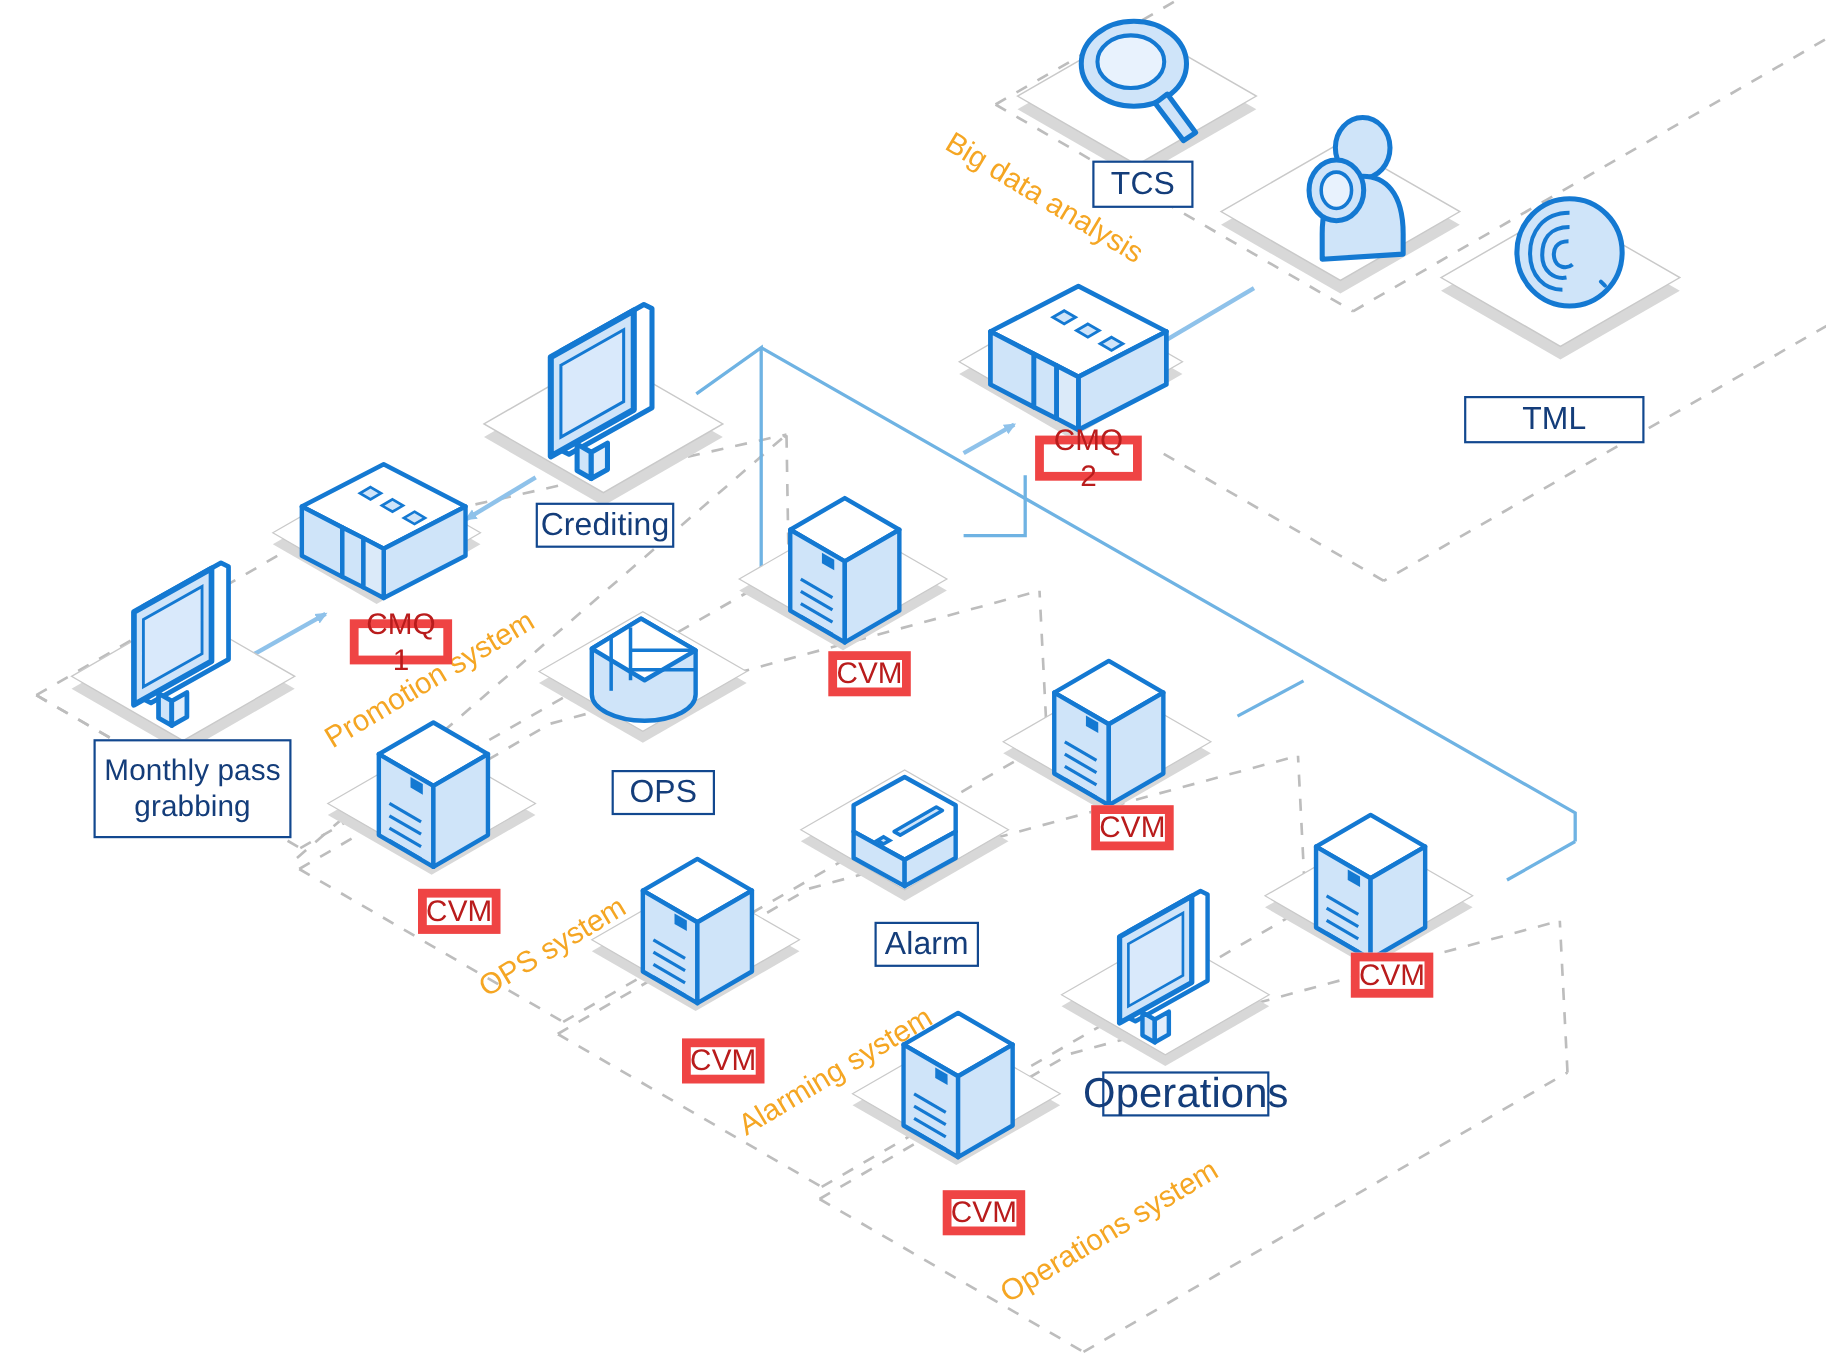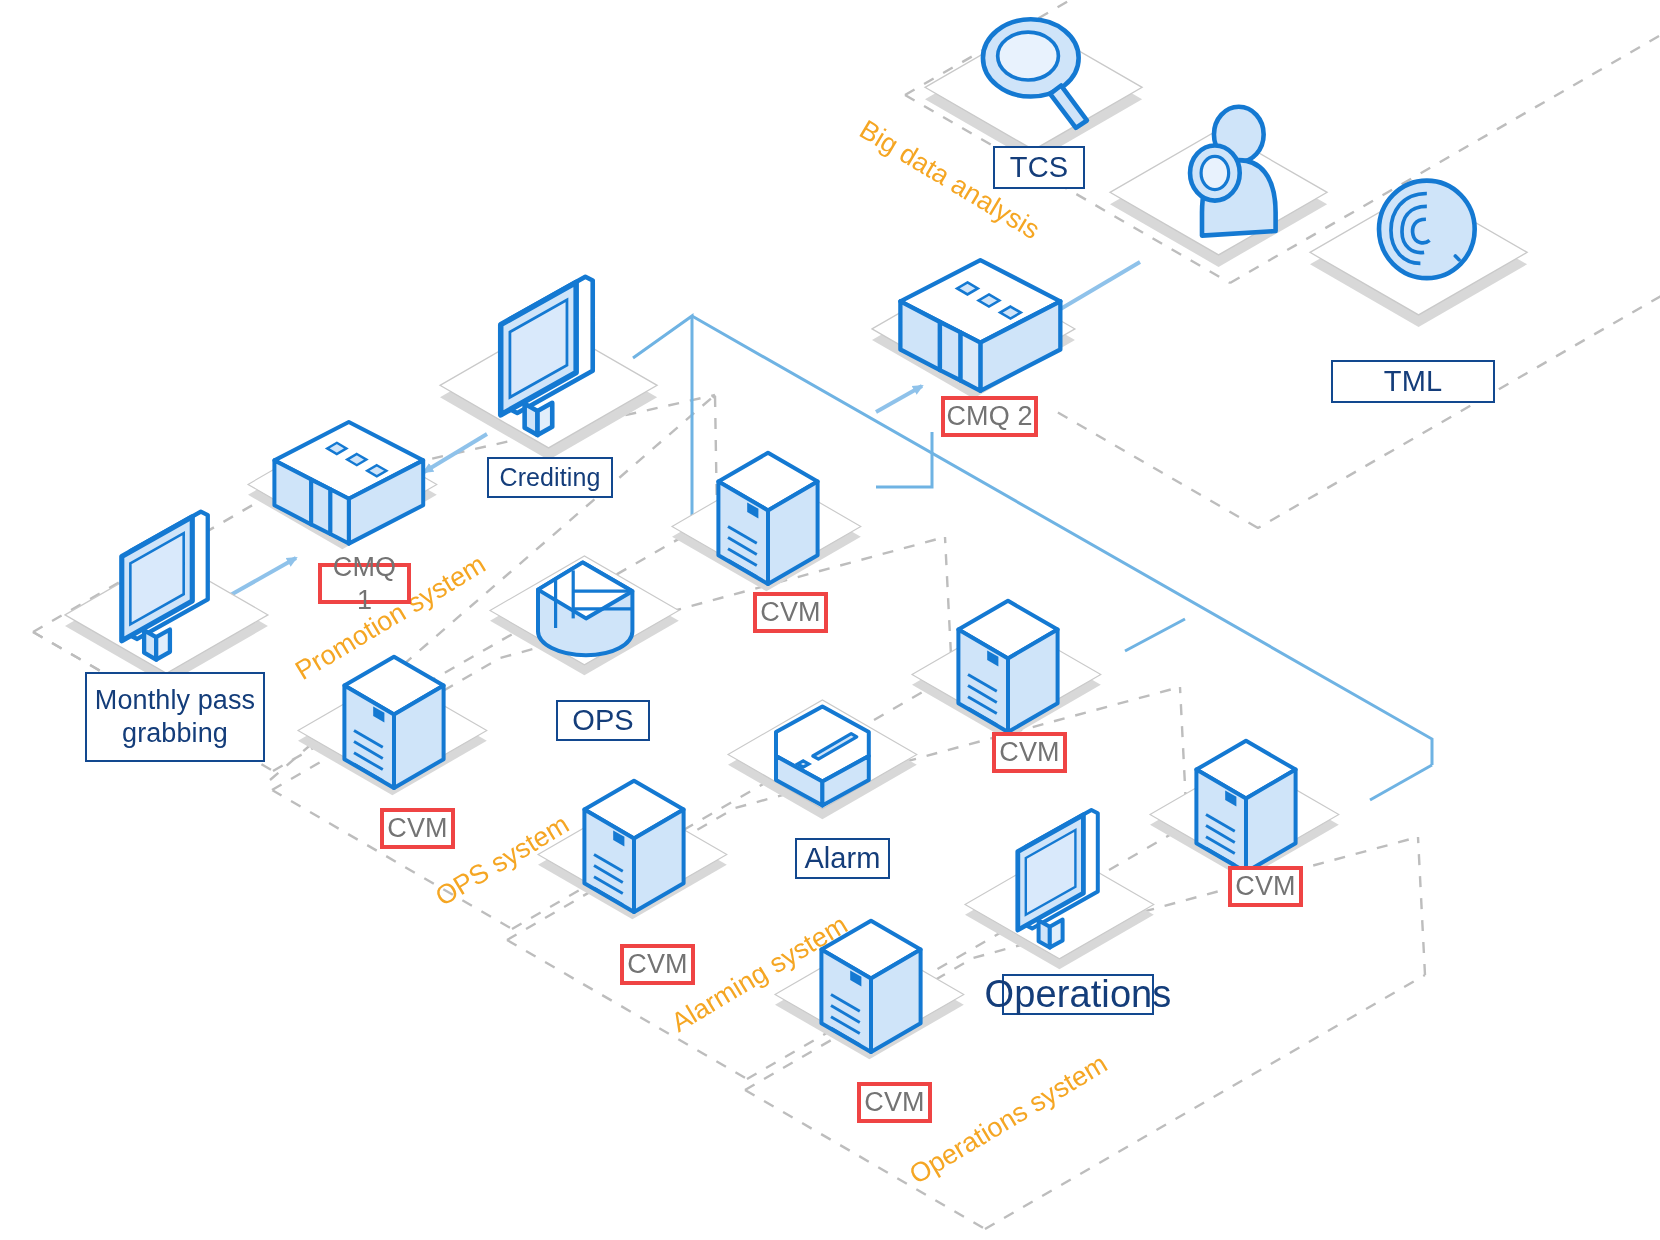--- a/index.html
+++ b/index.html
@@ -35,22 +35,22 @@
     text-align: center;
     line-height: 1.22;
     white-space: pre-line;
     letter-spacing: 0.1px;
   }
   .lbl.dark {
     border: 2px solid #12488f;
     color: #143d7a;
   }
   .lbl.bright {
-    border: 4px solid #ef4444;
-    color: #737373;
+    border: 8px solid #ef4444;
+    color: #b91c1c;
   }
   .grp-label {
     position: absolute;
     color: #f5a623;
     font-size: 27px;
     white-space: nowrap;
     transform-origin: 0 50%;
     pointer-events: none;
   }
 </style>
@@ -337,21 +337,21 @@
 
   <div class="grp-label" style="left:912px; top:1162px; transform: rotate(-31deg);">Operations system</div>
 
   <div class="lbl dark" style="left:993px; top:146px; width:92px; height:43px; font-size:29px;">TCS</div>
 
 
   <div class="lbl dark" style="left:1331px; top:360px; width:164px; height:43px; font-size:29px;">TML</div>
 
   <div class="lbl bright" style="left:941px; top:396px; width:97px; height:41px; font-size:27px;">CMQ 2</div>
 
-  <div class="lbl dark" style="left:487px; top:457px; width:126px; height:41px; font-size:25px;">Crediting</div>
+  <div class="lbl dark" style="left:487px; top:457px; width:126px; height:41px; font-size:29px;">Crediting</div>
 
   <div class="lbl bright" style="left:318px; top:563px; width:93px; height:41px; font-size:27px;">CMQ 1</div>
 
   <div class="lbl dark" style="left:85px; top:672px; width:180px; height:90px; font-size:27px;">Monthly pass
 grabbing</div>
 
   <div class="lbl bright" style="left:753px; top:592px; width:75px; height:41px; font-size:27px;">CVM</div>
 
   <div class="lbl dark" style="left:556px; top:700px; width:94px; height:41px; font-size:29px;">OPS</div>
 

